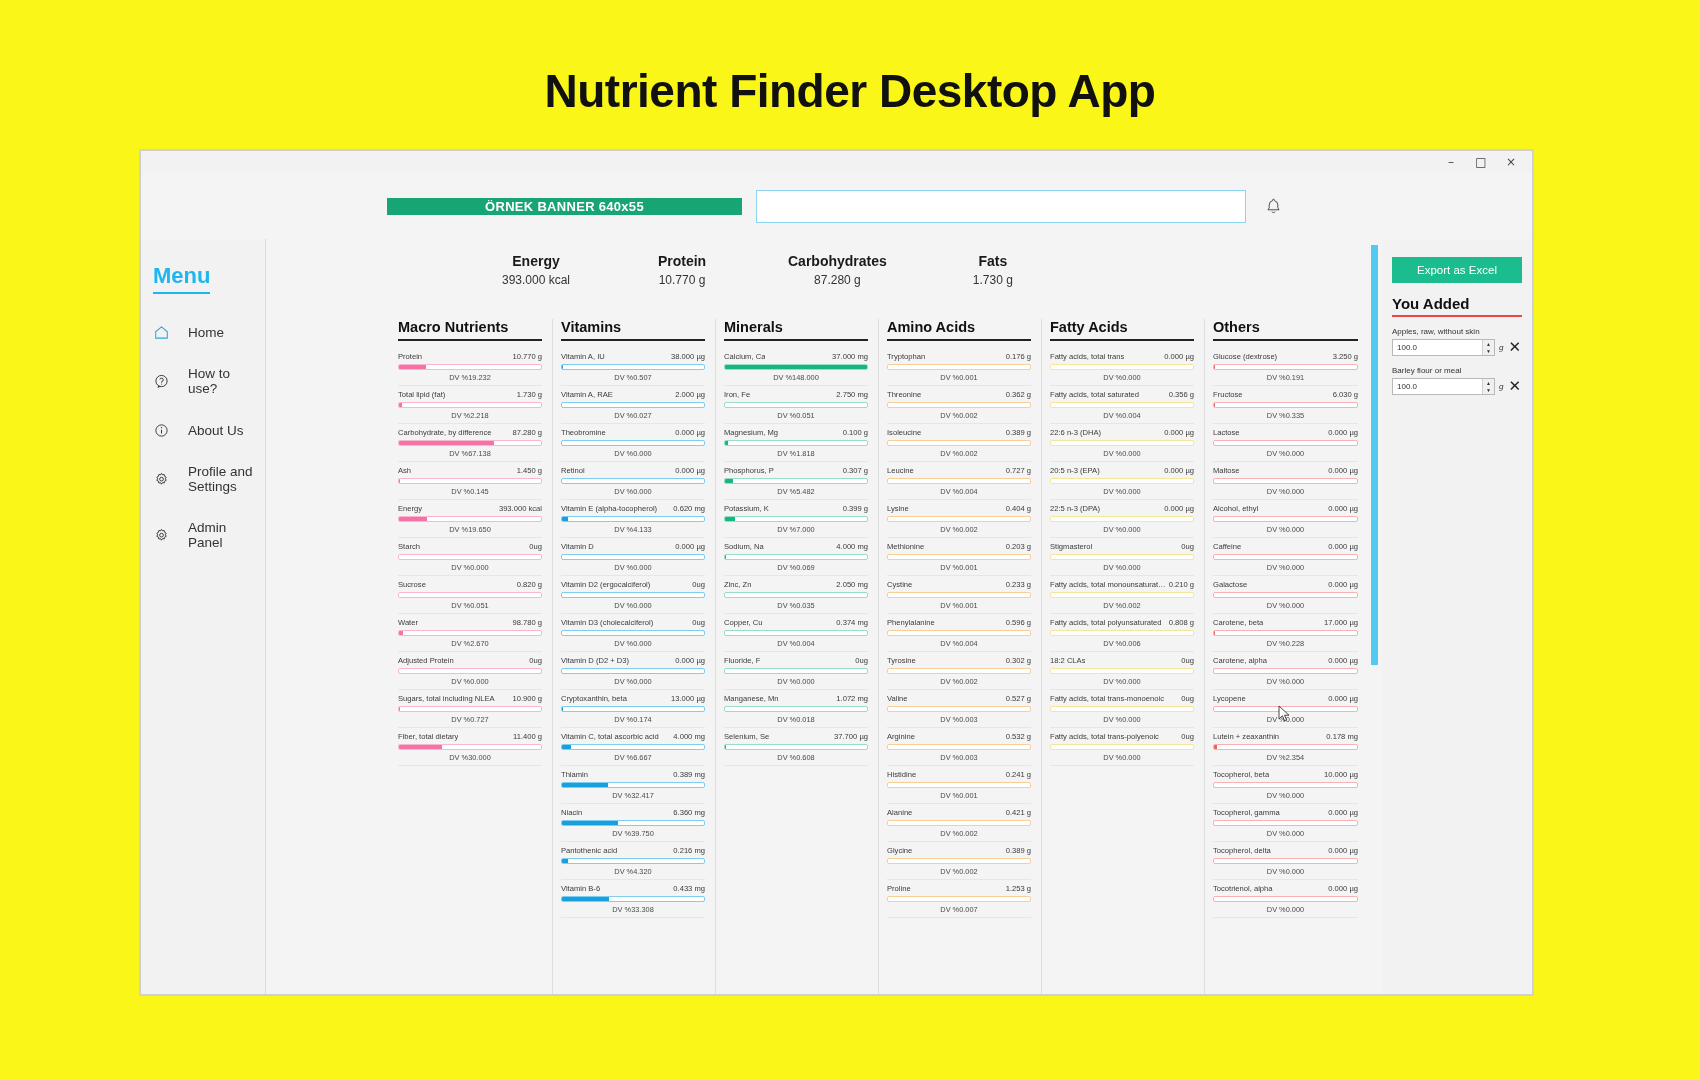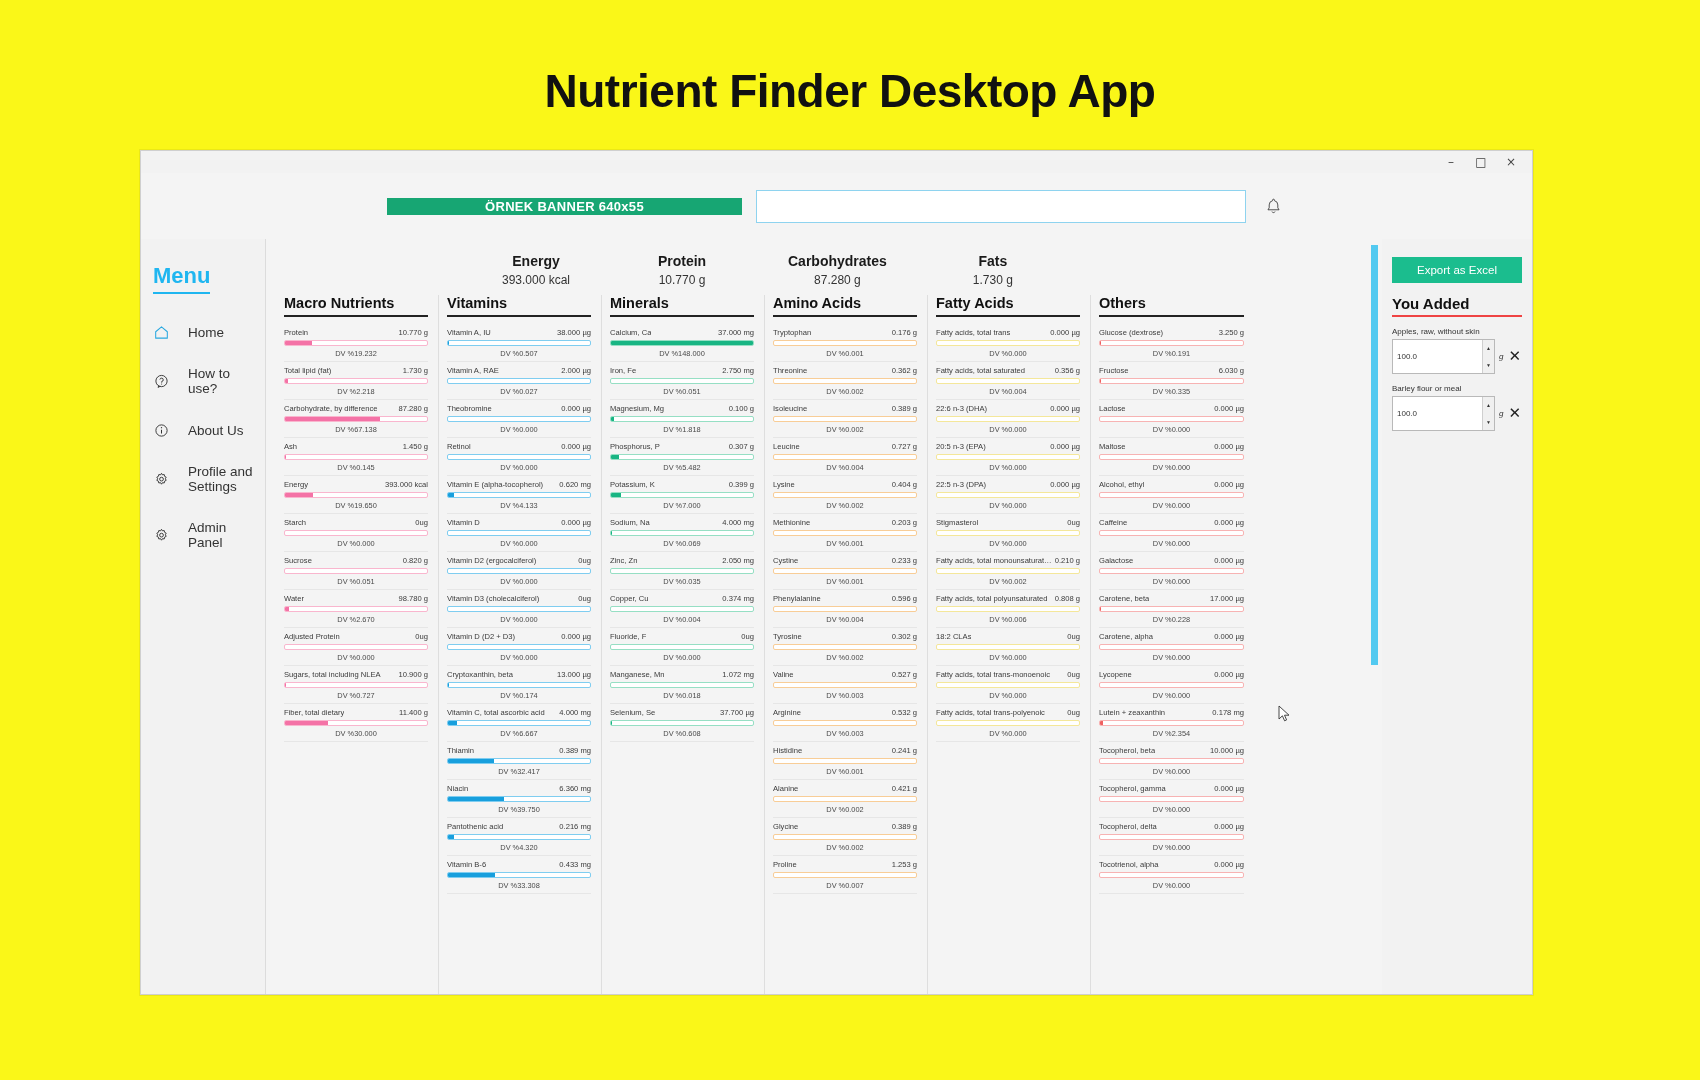--- a/index.html
+++ b/index.html
@@ -74,31 +74,31 @@
     display: inline-block; margin-left: 4px; margin-bottom: 22px;
   }
   .menu-item {
     display: flex; align-items: center; gap: 19px;
     font-size: 13.5px; color: #333; padding: 8px 2px 8px 4px;
     margin-bottom: 10px;
   }
   .menu-item .ic { width: 16px; height: 16px; flex: 0 0 16px; display:flex;align-items:center;justify-content:center; }
   .content {
     flex: 1 1 auto; min-width: 0; display: flex; flex-direction: column;
-    background: #f4f4f4; position: relative; overflow: hidden;
+    background: #f4f4f4; position: relative; overflow: hidden; gap: 24px;
   }
   .summary {
     display: flex; padding: 14px 0 8px 230px; gap: 66px;
     flex: 0 0 auto;
   }
   .summary .cell { text-align: center; min-width: 80px; }
   .summary .lbl { font-size: 14px; font-weight: bold; color: #1a1a1a; }
   .summary .val { font-size: 12px; color: #333; margin-top: 4px; }
   .columns {
-    flex: 1 1 auto; display: flex; min-height: 0; padding-left: 10px;
+    flex: 1 1 auto; display: flex; min-height: 0; padding-left: 10px; justify-content: flex-end;
   }
   .col {
     width: 163px; flex: 0 0 163px;
     border-right: 1px solid #dedede;
     padding: 0 10px 0 8px;
     overflow: hidden;
   }
   .col:last-child { border-right: none; }
   .col-head {
     font-size: 14.5px; font-weight: bold; color: #111;
@@ -140,21 +140,21 @@
   }
   .added-title {
     font-size: 15px; font-weight: bold; color: #111;
     border-bottom: 2px solid #ef4444; padding-bottom: 3px; margin-bottom: 10px;
   }
   .added-item { margin-bottom: 10px; }
   .added-name { font-size: 8px; color: #333; margin-bottom: 3px; }
   .added-row { display: flex; align-items: center; gap: 4px; }
   .spin-wrap {
     flex: 1 1 auto; display: flex; align-items: stretch;
-    border: 1px solid #b9b9b9; background: #fff; height: 35px;
+    border: 1px solid #b9b9b9; background: #fff; height: 17px;
   }
   .spin-val { flex: 1 1 auto; font-size: 8px; color: #333; padding: 0 4px; display: flex; align-items: center; }
   .spin-btns {
     width: 12px; flex: 0 0 12px; border-left: 1px solid #cfcfcf;
     display: flex; flex-direction: column; background: #f0f0f0;
   }
   .spin-btns div { flex: 1; display: flex; align-items: center; justify-content: center; font-size: 5px; color: #333; }
   .unit { font-size: 8px; color: #333; font-style: italic; }
   .xbtn { font-size: 15px; color: #222; line-height: 1; padding: 0 1px; font-family: "DejaVu Sans", sans-serif; }
   .cursor-arrow { position: absolute; left: 1012px; top: 466px; z-index: 40; }

